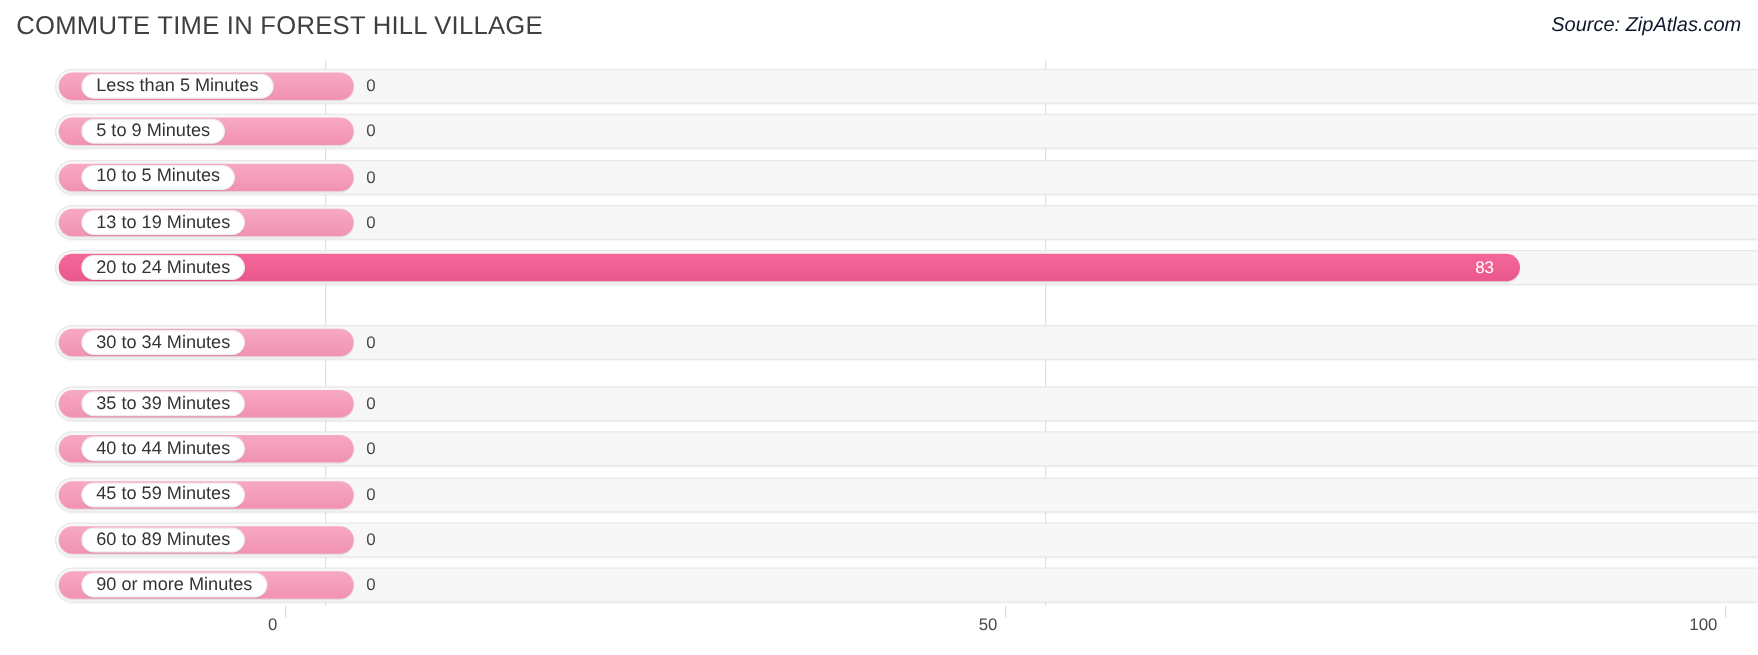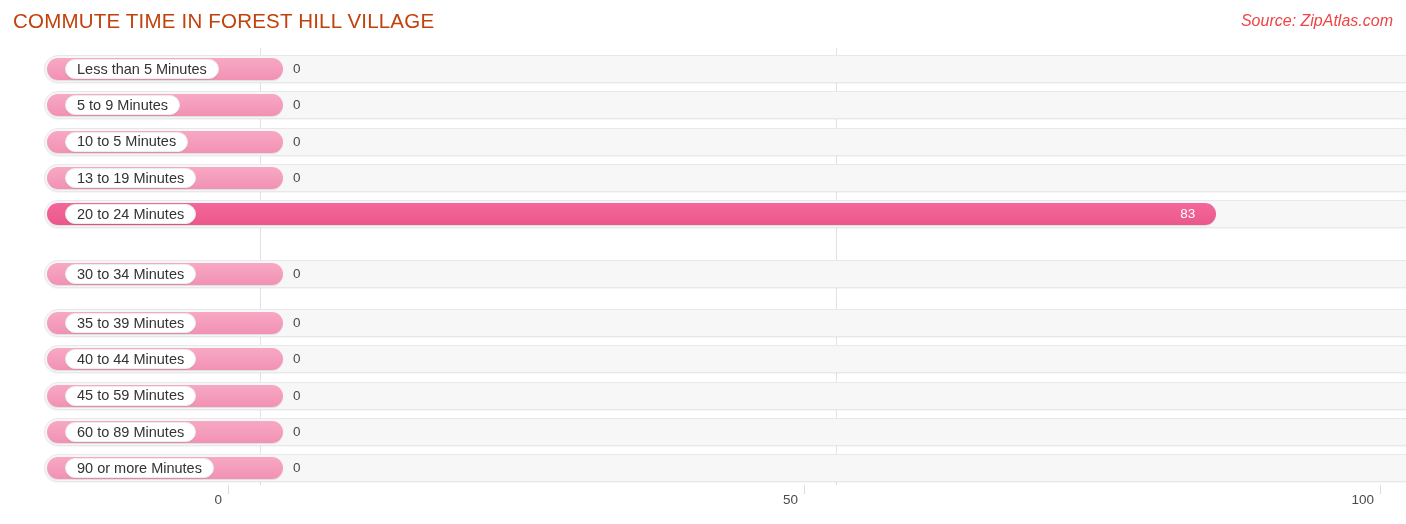--- a/index.html
+++ b/index.html
@@ -8,25 +8,25 @@
     background:#ffffff;
     font-family:"Liberation Sans", sans-serif;
     color:#3a3a3a;
     overflow:hidden;
     position:relative;
   }
   
   #chart-title{
     position:absolute;left:13px;top:9px;
     font-size:20.5px;font-weight:400;letter-spacing:.2px;
-    color:#c2410c;white-space:nowrap;
+    color:#404040;white-space:nowrap;
   }
   #chart-source{
     position:absolute;right:13px;top:12px;
-    font-size:16px;font-style:italic;color:#ef4444;white-space:nowrap;
+    font-size:16px;font-style:italic;color:#0f172a;white-space:nowrap;
   }
 
   
   #plot{
     position:absolute;left:0;top:48px;width:1406px;height:437px;margin-left:32px;
   }
   .gridline{
     position:absolute;top:0;bottom:0;width:1px;background:#e2e2e2;
   }
   #rows{position:absolute;left:0;top:0;right:0;bottom:0;}

